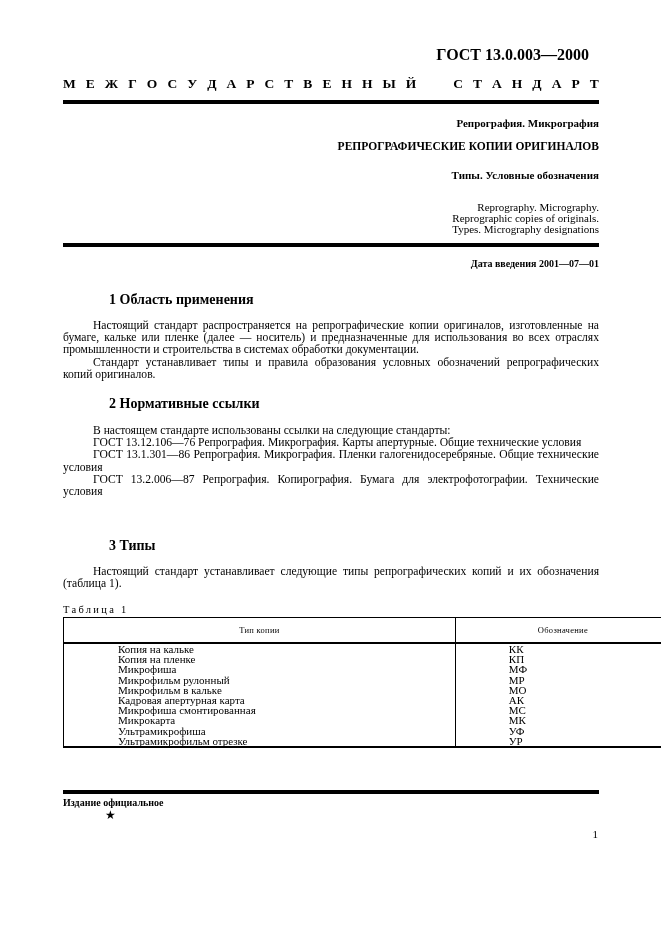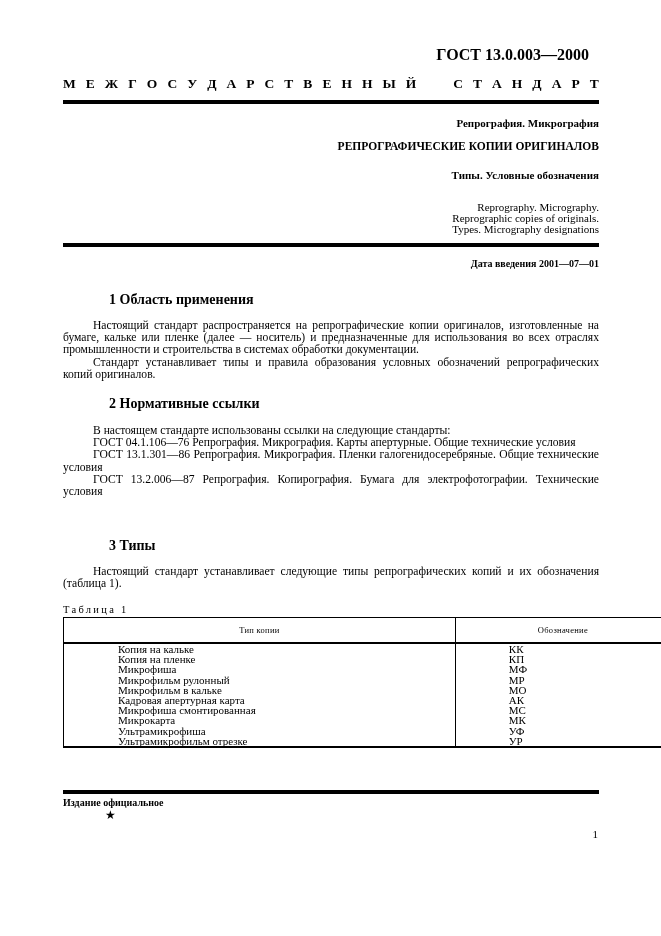--- a/index.html
+++ b/index.html
@@ -89,21 +89,21 @@
 
 <div class="abs h" style="top:292px;">1  Область применения</div>
 <div class="abs para" style="top:320px;">
   <p>Настоящий стандарт распространяется на репрографические копии оригиналов, изготовленные на бумаге, кальке или пленке (далее — носитель) и предназначенные для использования во всех отраслях промышленности и строительства в системах обработки документации.</p>
   <p>Стандарт устанавливает типы и правила образования условных обозначений репрографических копий оригиналов.</p>
 </div>
 
 <div class="abs h" style="top:396px;">2  Нормативные ссылки</div>
 <div class="abs para" style="top:425px;">
   <p>В настоящем стандарте использованы ссылки на следующие стандарты:</p>
-  <p>ГОСТ 04.1.106—76 Репрография. Микрография. Карты апертурные. Общие технические условия</p>
+  <p>ГОСТ 13.12.106—76 Репрография. Микрография. Карты апертурные. Общие технические условия</p>
   <p>ГОСТ 13.1.301—86 Репрография. Микрография. Пленки галогенидосеребряные. Общие технические условия</p>
   <p>ГОСТ 13.2.006—87 Репрография. Копирография. Бумага для электрофотографии. Технические условия</p>
 </div>
 
 <div class="abs h" style="top:538px;">3  Типы</div>
 <div class="abs para" style="top:566px;">
   <p>Настоящий стандарт устанавливает следующие типы репрографических копий и их обозначения (таблица 1).</p>
 </div>
 
 <div class="abs table-caption">Таблица 1</div>

